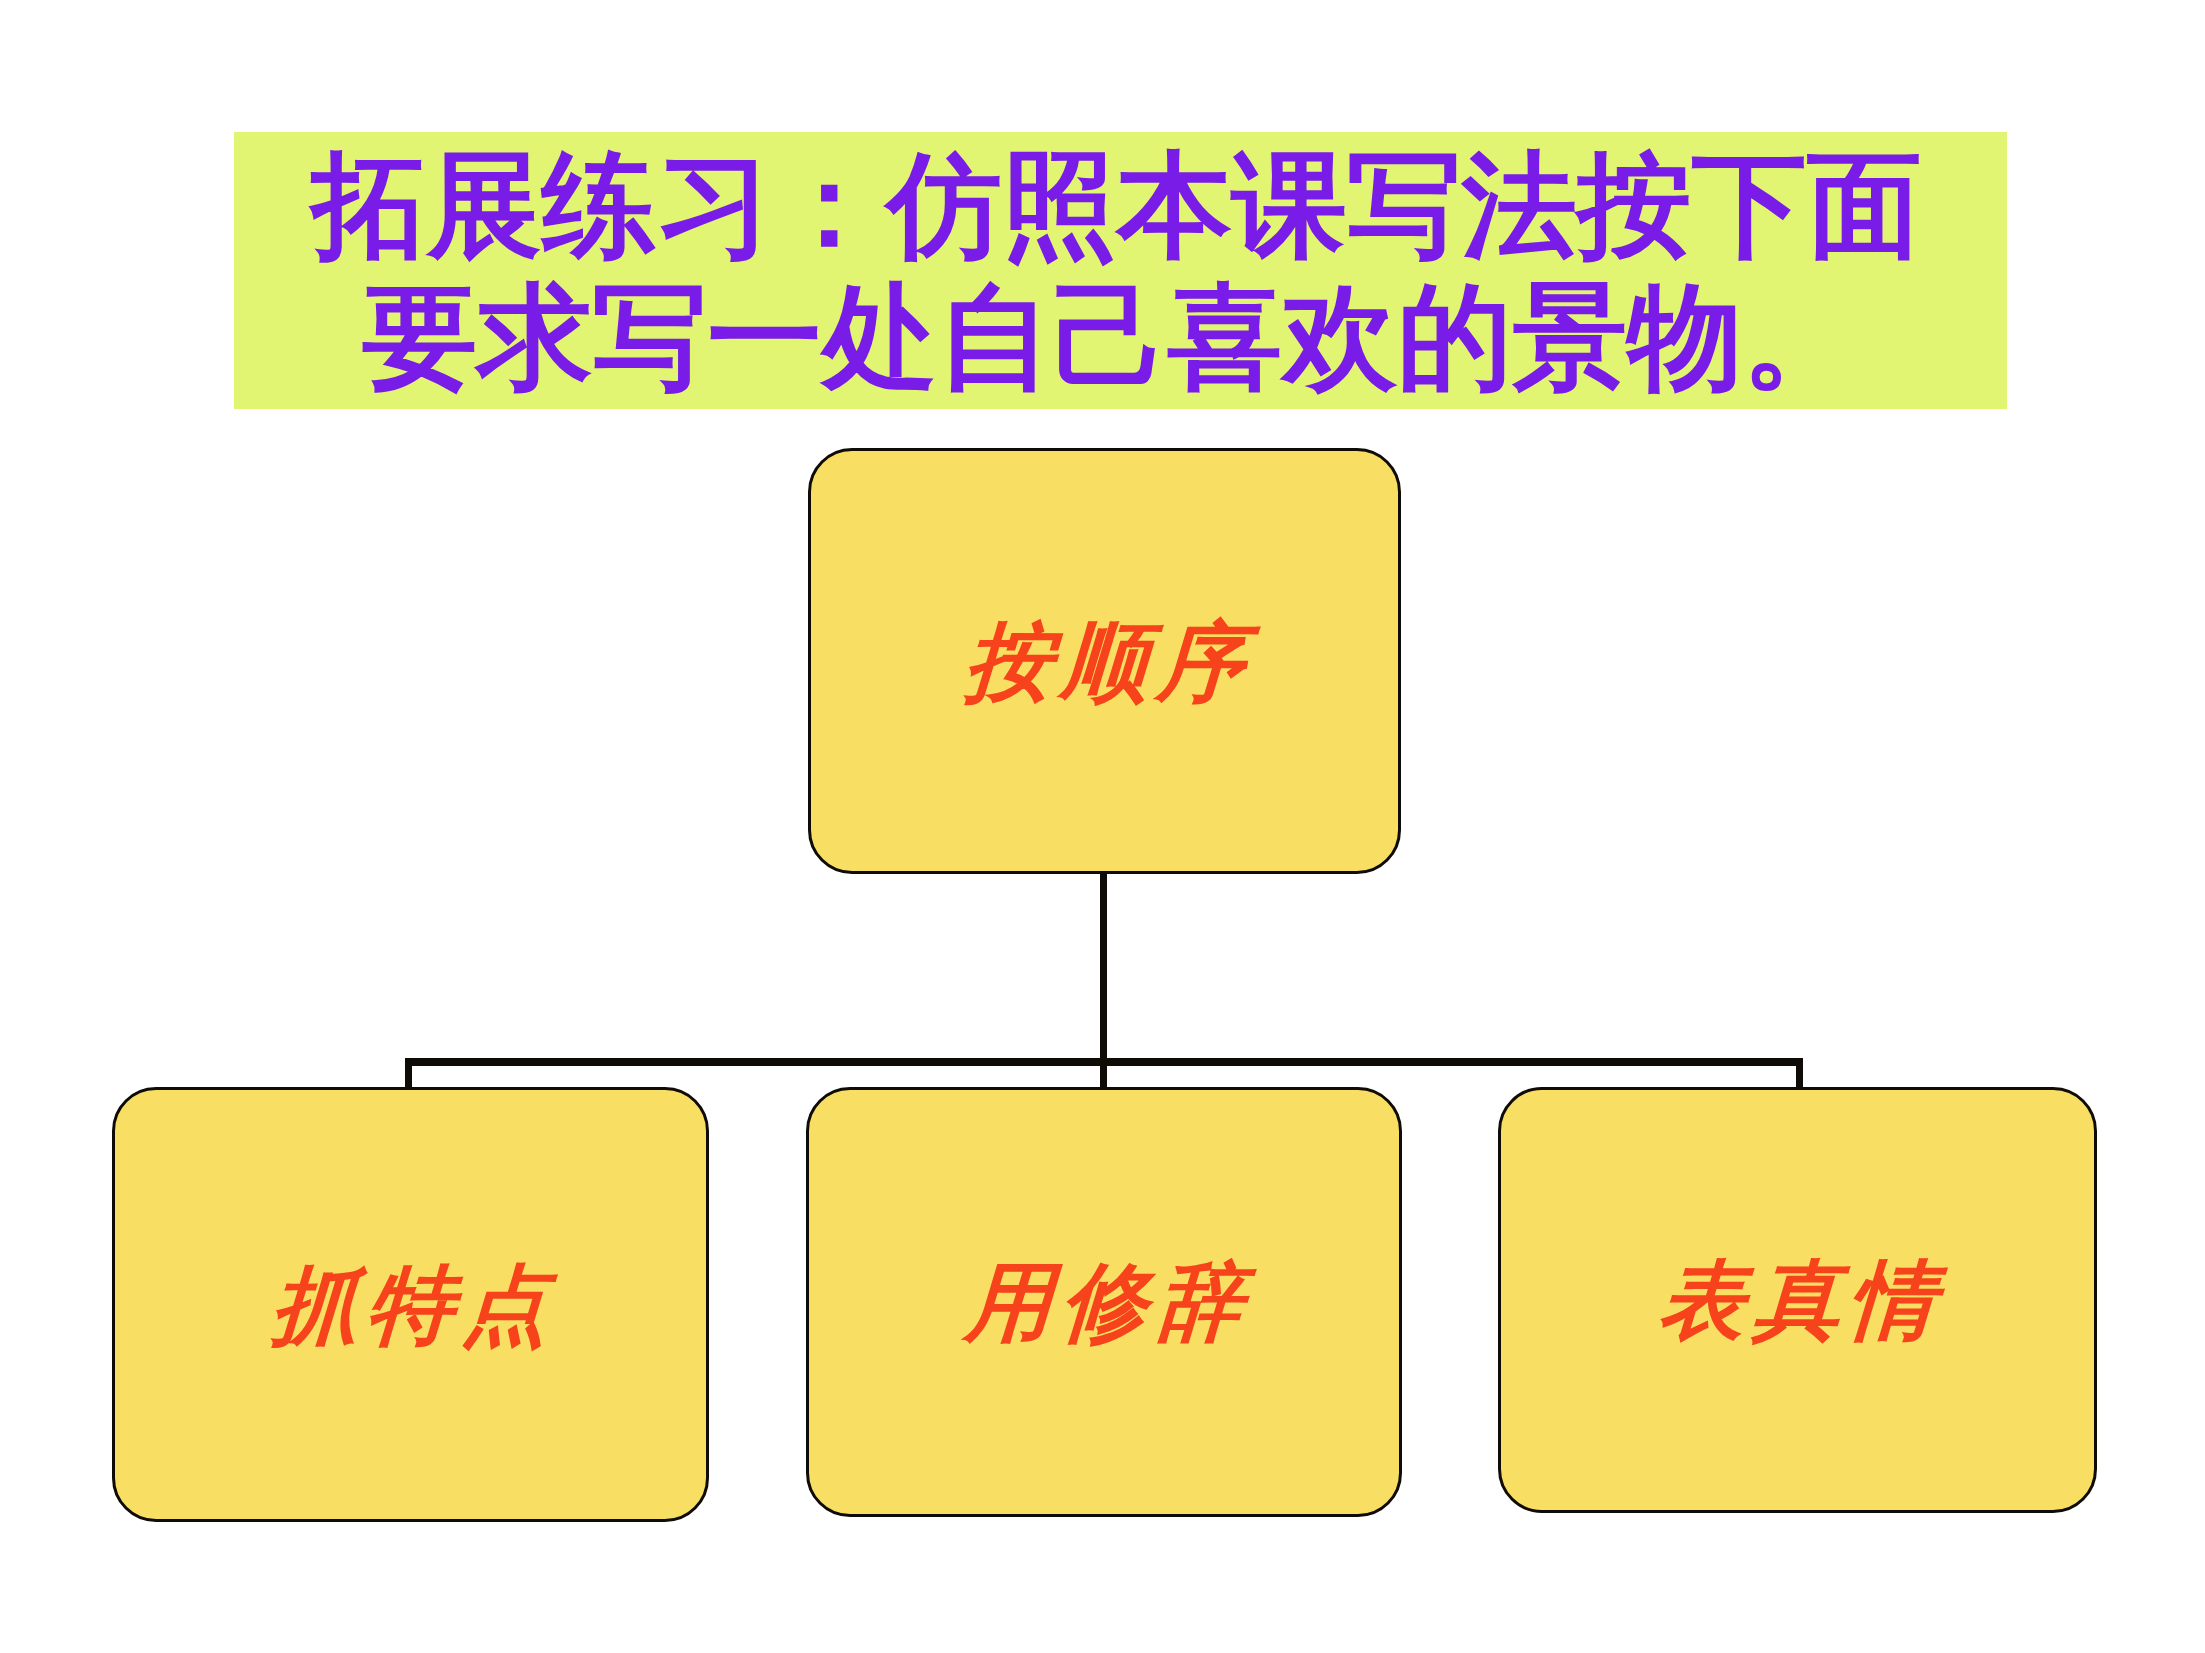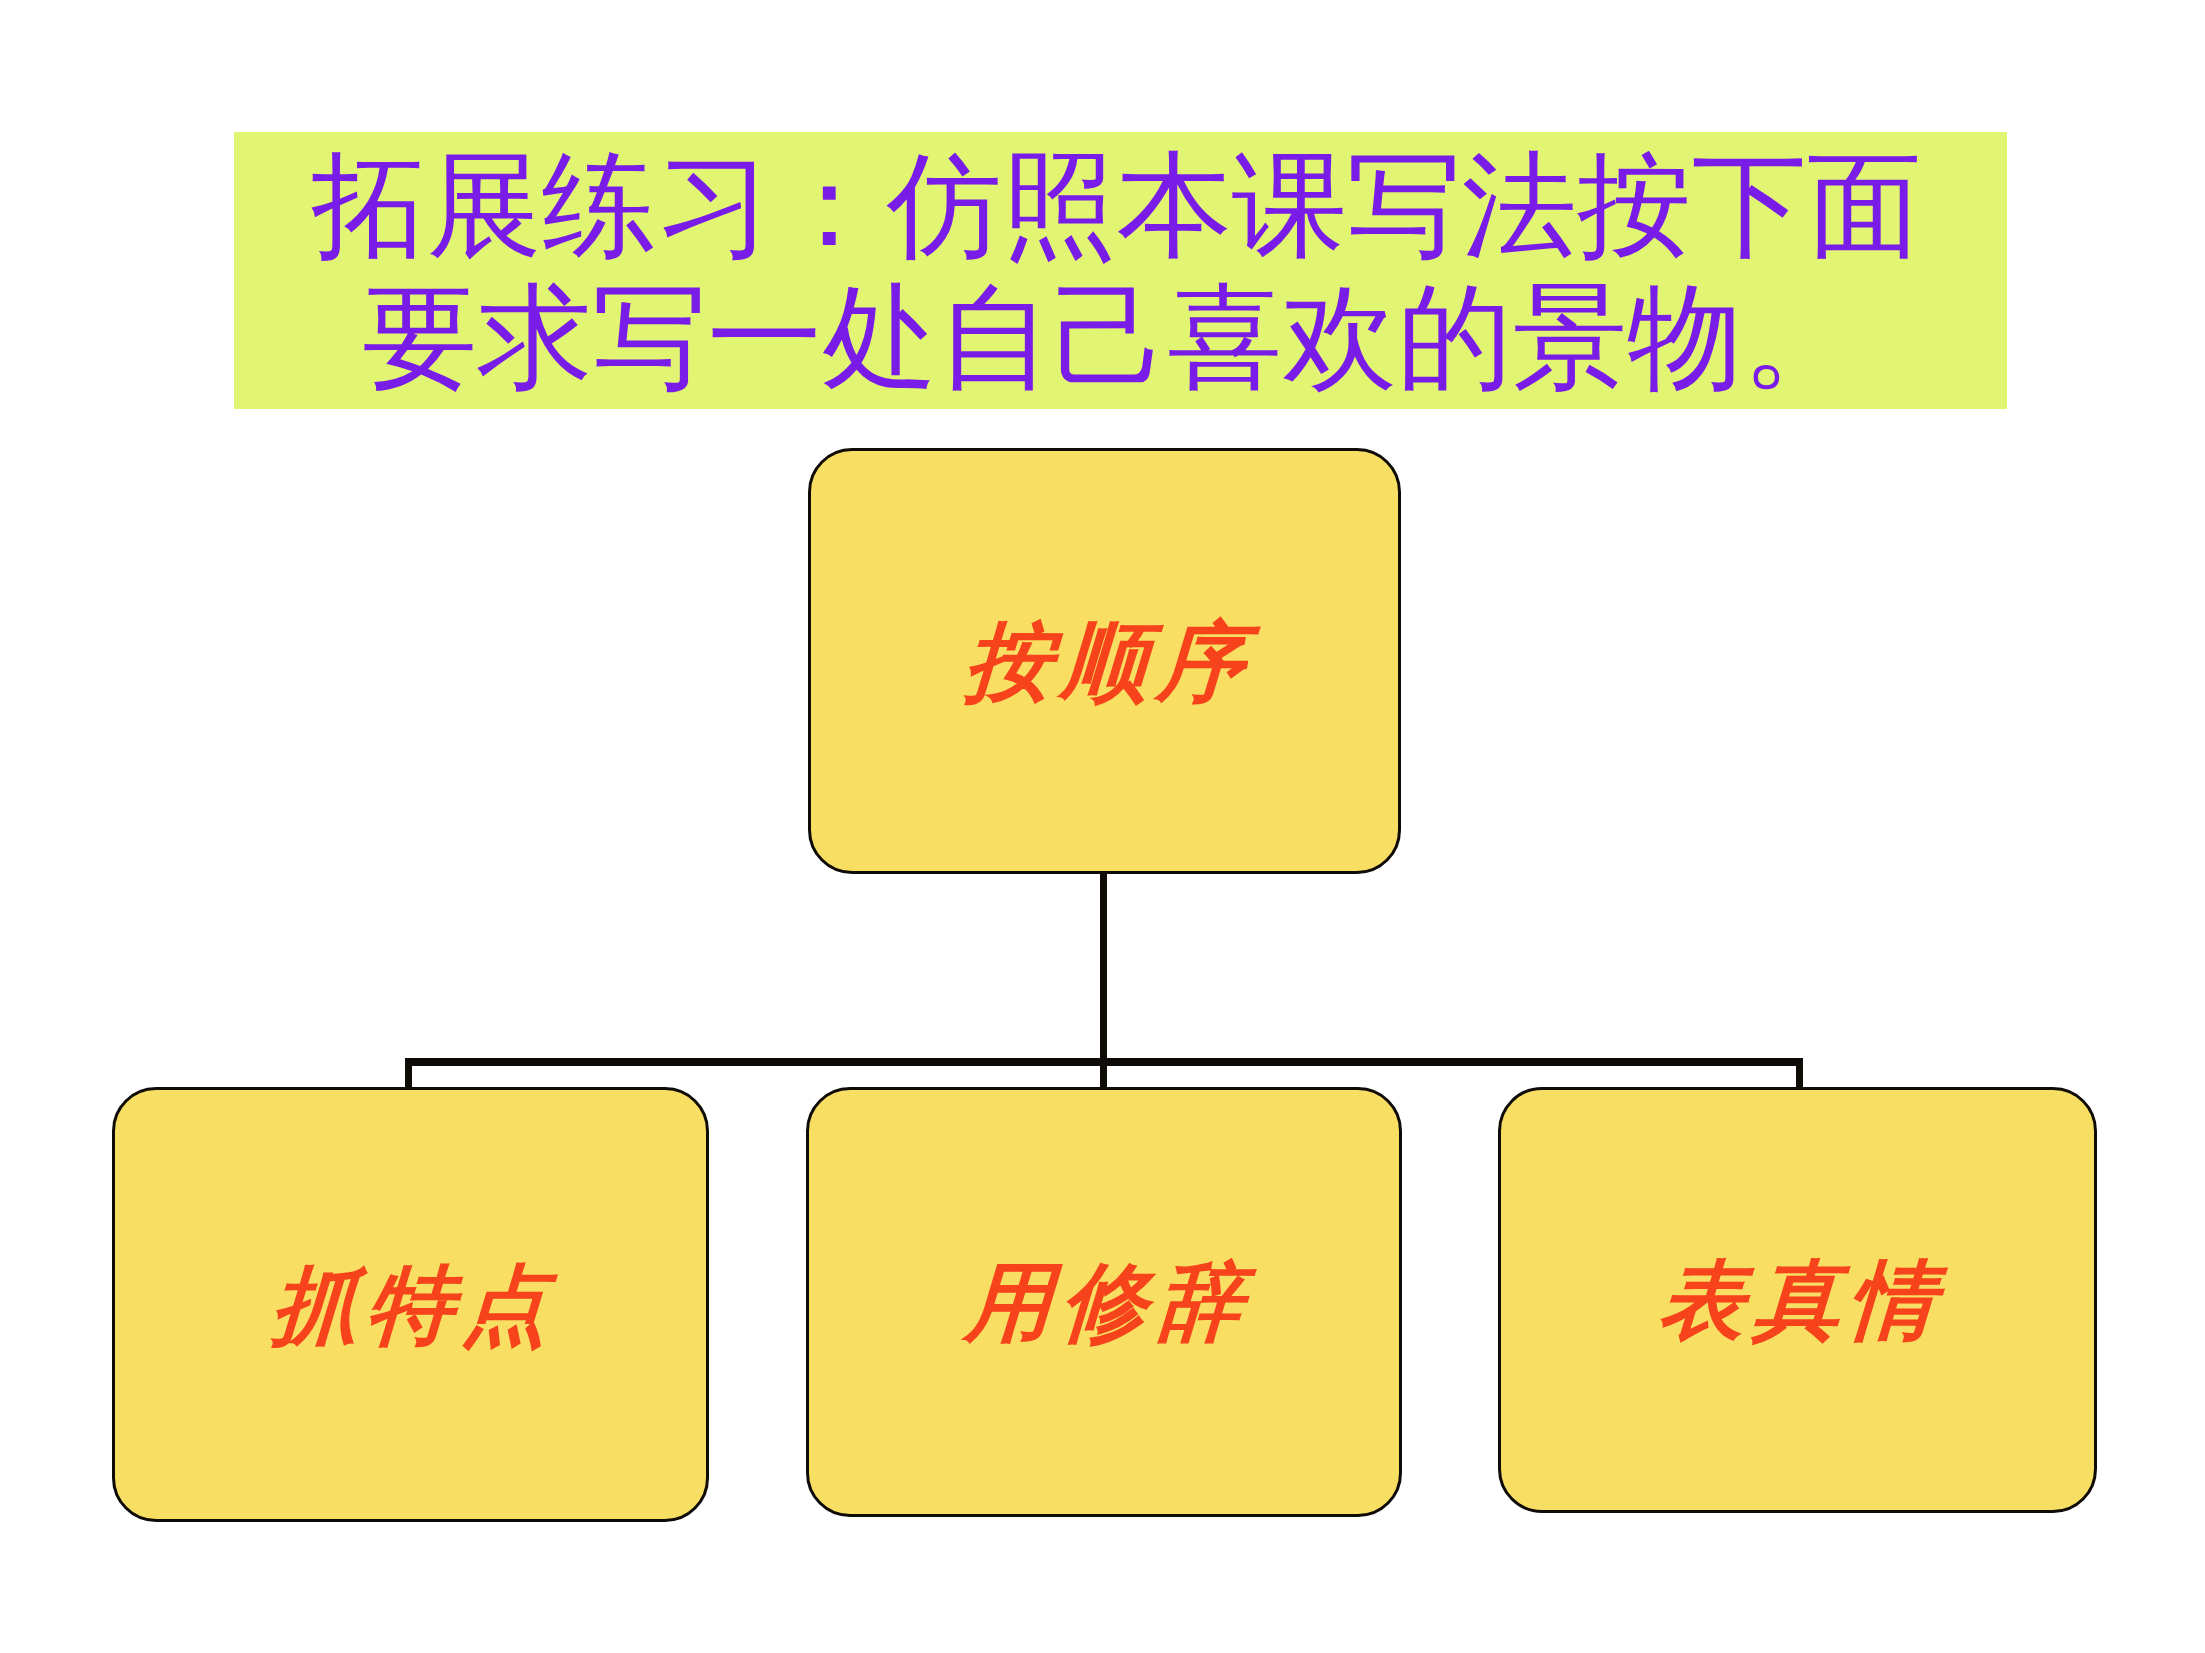--- a/index.html
+++ b/index.html
@@ -34,21 +34,21 @@
     background: #E1F573;
     box-sizing: border-box;
     display: flex;
     flex-direction: column;
     align-items: center;
     justify-content: center;
   }
   .title-line {
     color: #7A1CE8;
     font-family: "DejaVu Sans", "Liberation Sans", sans-serif;
-    font-weight: 400;
+    font-weight: 700;
     font-size: 115px;
     line-height: 132px;
     letter-spacing: 0px;
     white-space: nowrap;
     text-align: center;
   }
   .title-line.l1 { padding-right: 7.7px; }
   .title-line.l2 { padding-right: 21.4px; text-align: right; }
 
   

